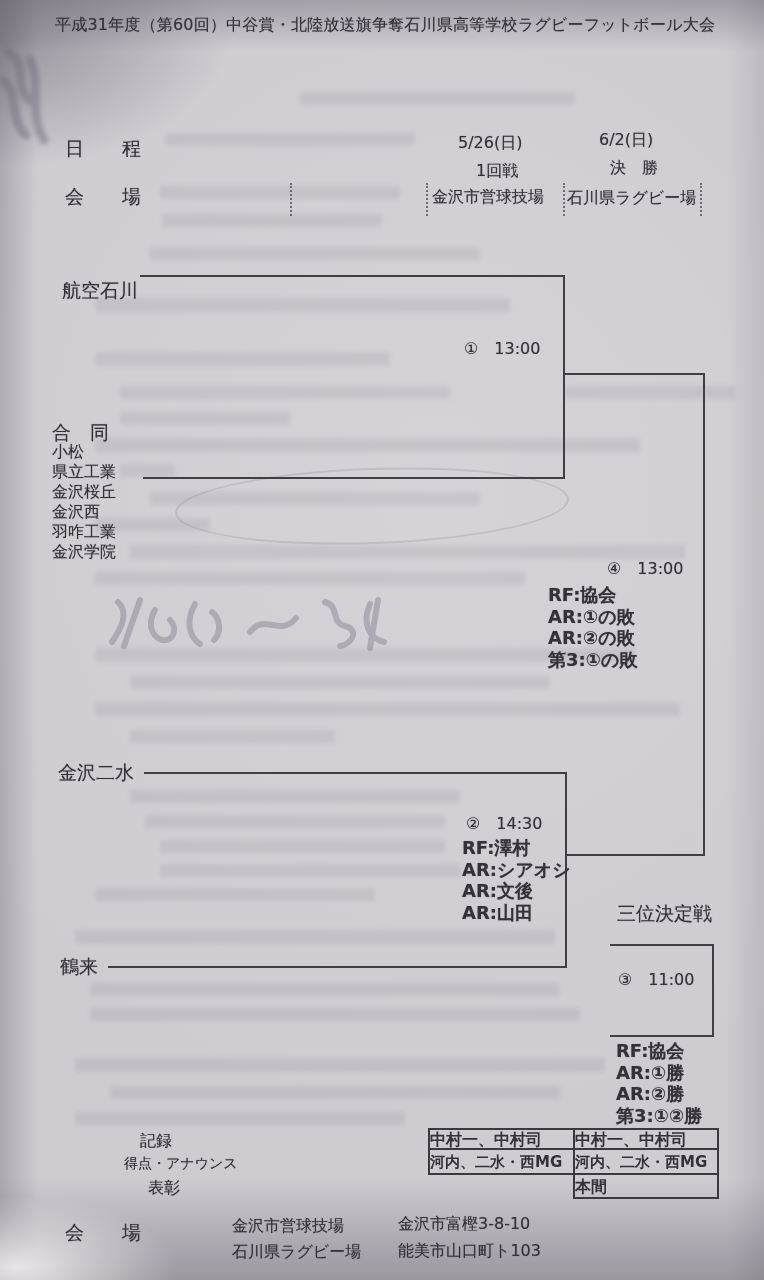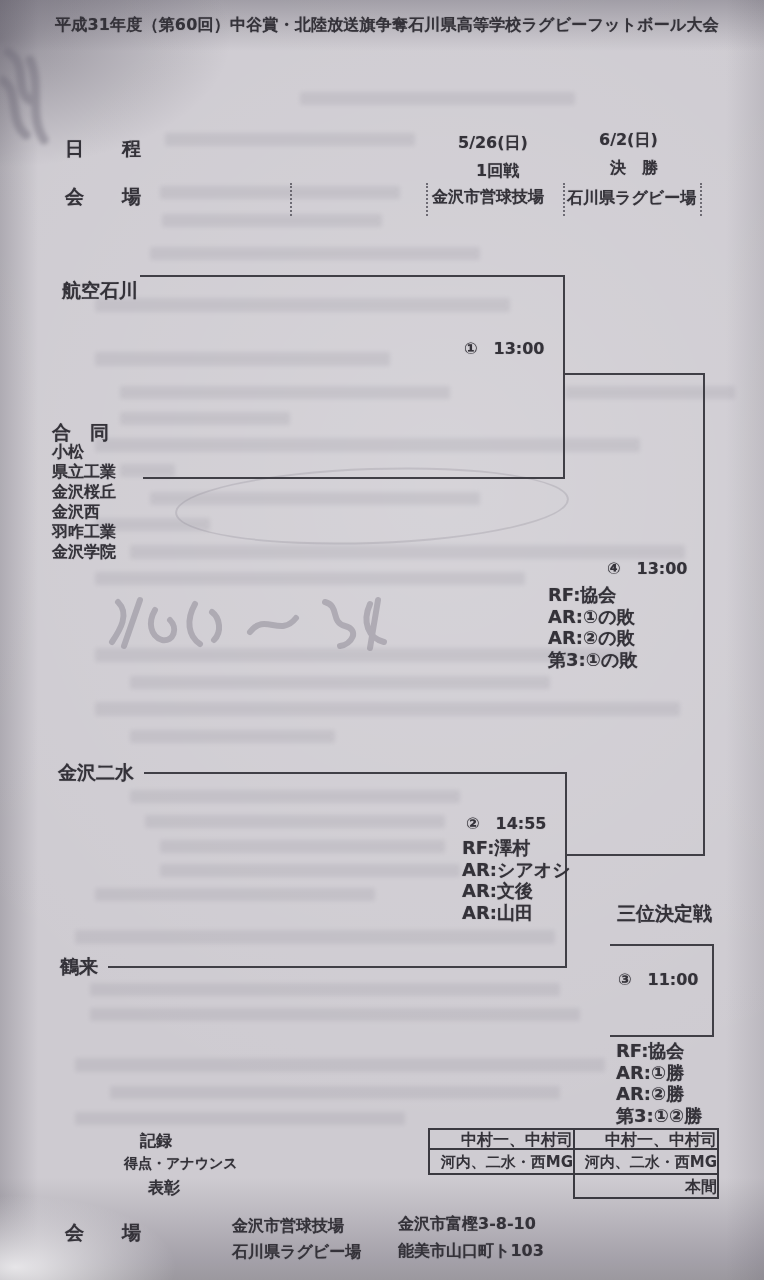--- a/index.html
+++ b/index.html
@@ -7,30 +7,30 @@
     position:relative;width:764px;height:1280px;overflow:hidden;
     font-family:"DejaVu Sans",sans-serif;
     background:
       radial-gradient(42% 14% at 0% 3%, rgba(58,54,68,.38), rgba(0,0,0,0) 72%),
       radial-gradient(30% 8% at 2% 99%, rgba(245,244,246,.85), rgba(0,0,0,0) 70%),
       radial-gradient(120% 80% at 58% 38%, rgba(255,255,255,.16), rgba(0,0,0,0) 65%),
       linear-gradient(90deg, rgba(72,68,80,.26), rgba(0,0,0,0) 5%, rgba(0,0,0,0) 95%, rgba(72,68,80,.14)),
       linear-gradient(180deg, rgba(66,62,76,.34), rgba(0,0,0,0) 4%, rgba(0,0,0,0) 92%, rgba(66,62,76,.30) 98.5%, rgba(150,147,153,.9)),
       #cecbd1;
   }
-  .t{position:absolute;white-space:nowrap;font-weight:bold;color:#343239;
+  .t{position:absolute;white-space:nowrap;font-weight:normal;color:#343239;
      text-shadow:0 0 1px rgba(52,50,57,.45);}
   .fs15{font-size:15px}.fs16{font-size:16px}.fs17{font-size:14px}
   .fs18{font-size:16px}.fs19{font-size:19px}
   .ln{position:absolute;background:#403f46;}
   .dot{position:absolute;width:0;height:33px;border-left:2px dotted #55535c;opacity:.8;}
   .g{position:absolute;height:13px;background:#827f8b;opacity:.16;filter:blur(2px);border-radius:2px;}
   .off{position:absolute;font-weight:bold;color:#343239;font-size:18px;line-height:21.5px;
        text-shadow:0 0 1px rgba(52,50,57,.45);}
-  .cell{position:absolute;border:2px solid #3a3940;box-sizing:border-box;text-align:right;
+  .cell{position:absolute;border:2px solid #3a3940;box-sizing:border-box;text-align:left;
         font-weight:bold;color:#343239;background:rgba(255,255,255,.03);}
   .stamp{position:absolute;left:175px;top:468px;width:390px;height:72px;border:2px solid #7b7884;
          border-radius:50%;opacity:.22;transform:rotate(-2deg);}
   svg.scrib{position:absolute;}
 </style>
 </head>
 <body>
 
 <div id="page">
 
@@ -127,21 +127,21 @@
   <div class="t fs18" style="left:464px;top:339px">①　13:00</div>
 
   <div class="t fs18" style="left:607px;top:559px">④　13:00</div>
   <div class="off" style="left:548px;top:584px">
     <div>RF:協会</div>
     <div>AR:①の敗</div>
     <div>AR:②の敗</div>
     <div>第3:①の敗</div>
   </div>
 
-  <div class="t fs18" style="left:466px;top:814px">②　14:55</div>
+  <div class="t fs18" style="left:466px;top:814px">②　14:30</div>
   <div class="off" style="left:462px;top:837px">
     <div>RF:澤村</div>
     <div>AR:シアオシ</div>
     <div>AR:文後</div>
     <div>AR:山田</div>
   </div>
 
   <div class="t fs19" style="left:617px;top:901px">三位決定戦</div>
   <div class="t fs18" style="left:618px;top:970px">③　11:00</div>
   <div class="off" style="left:616px;top:1040px">

